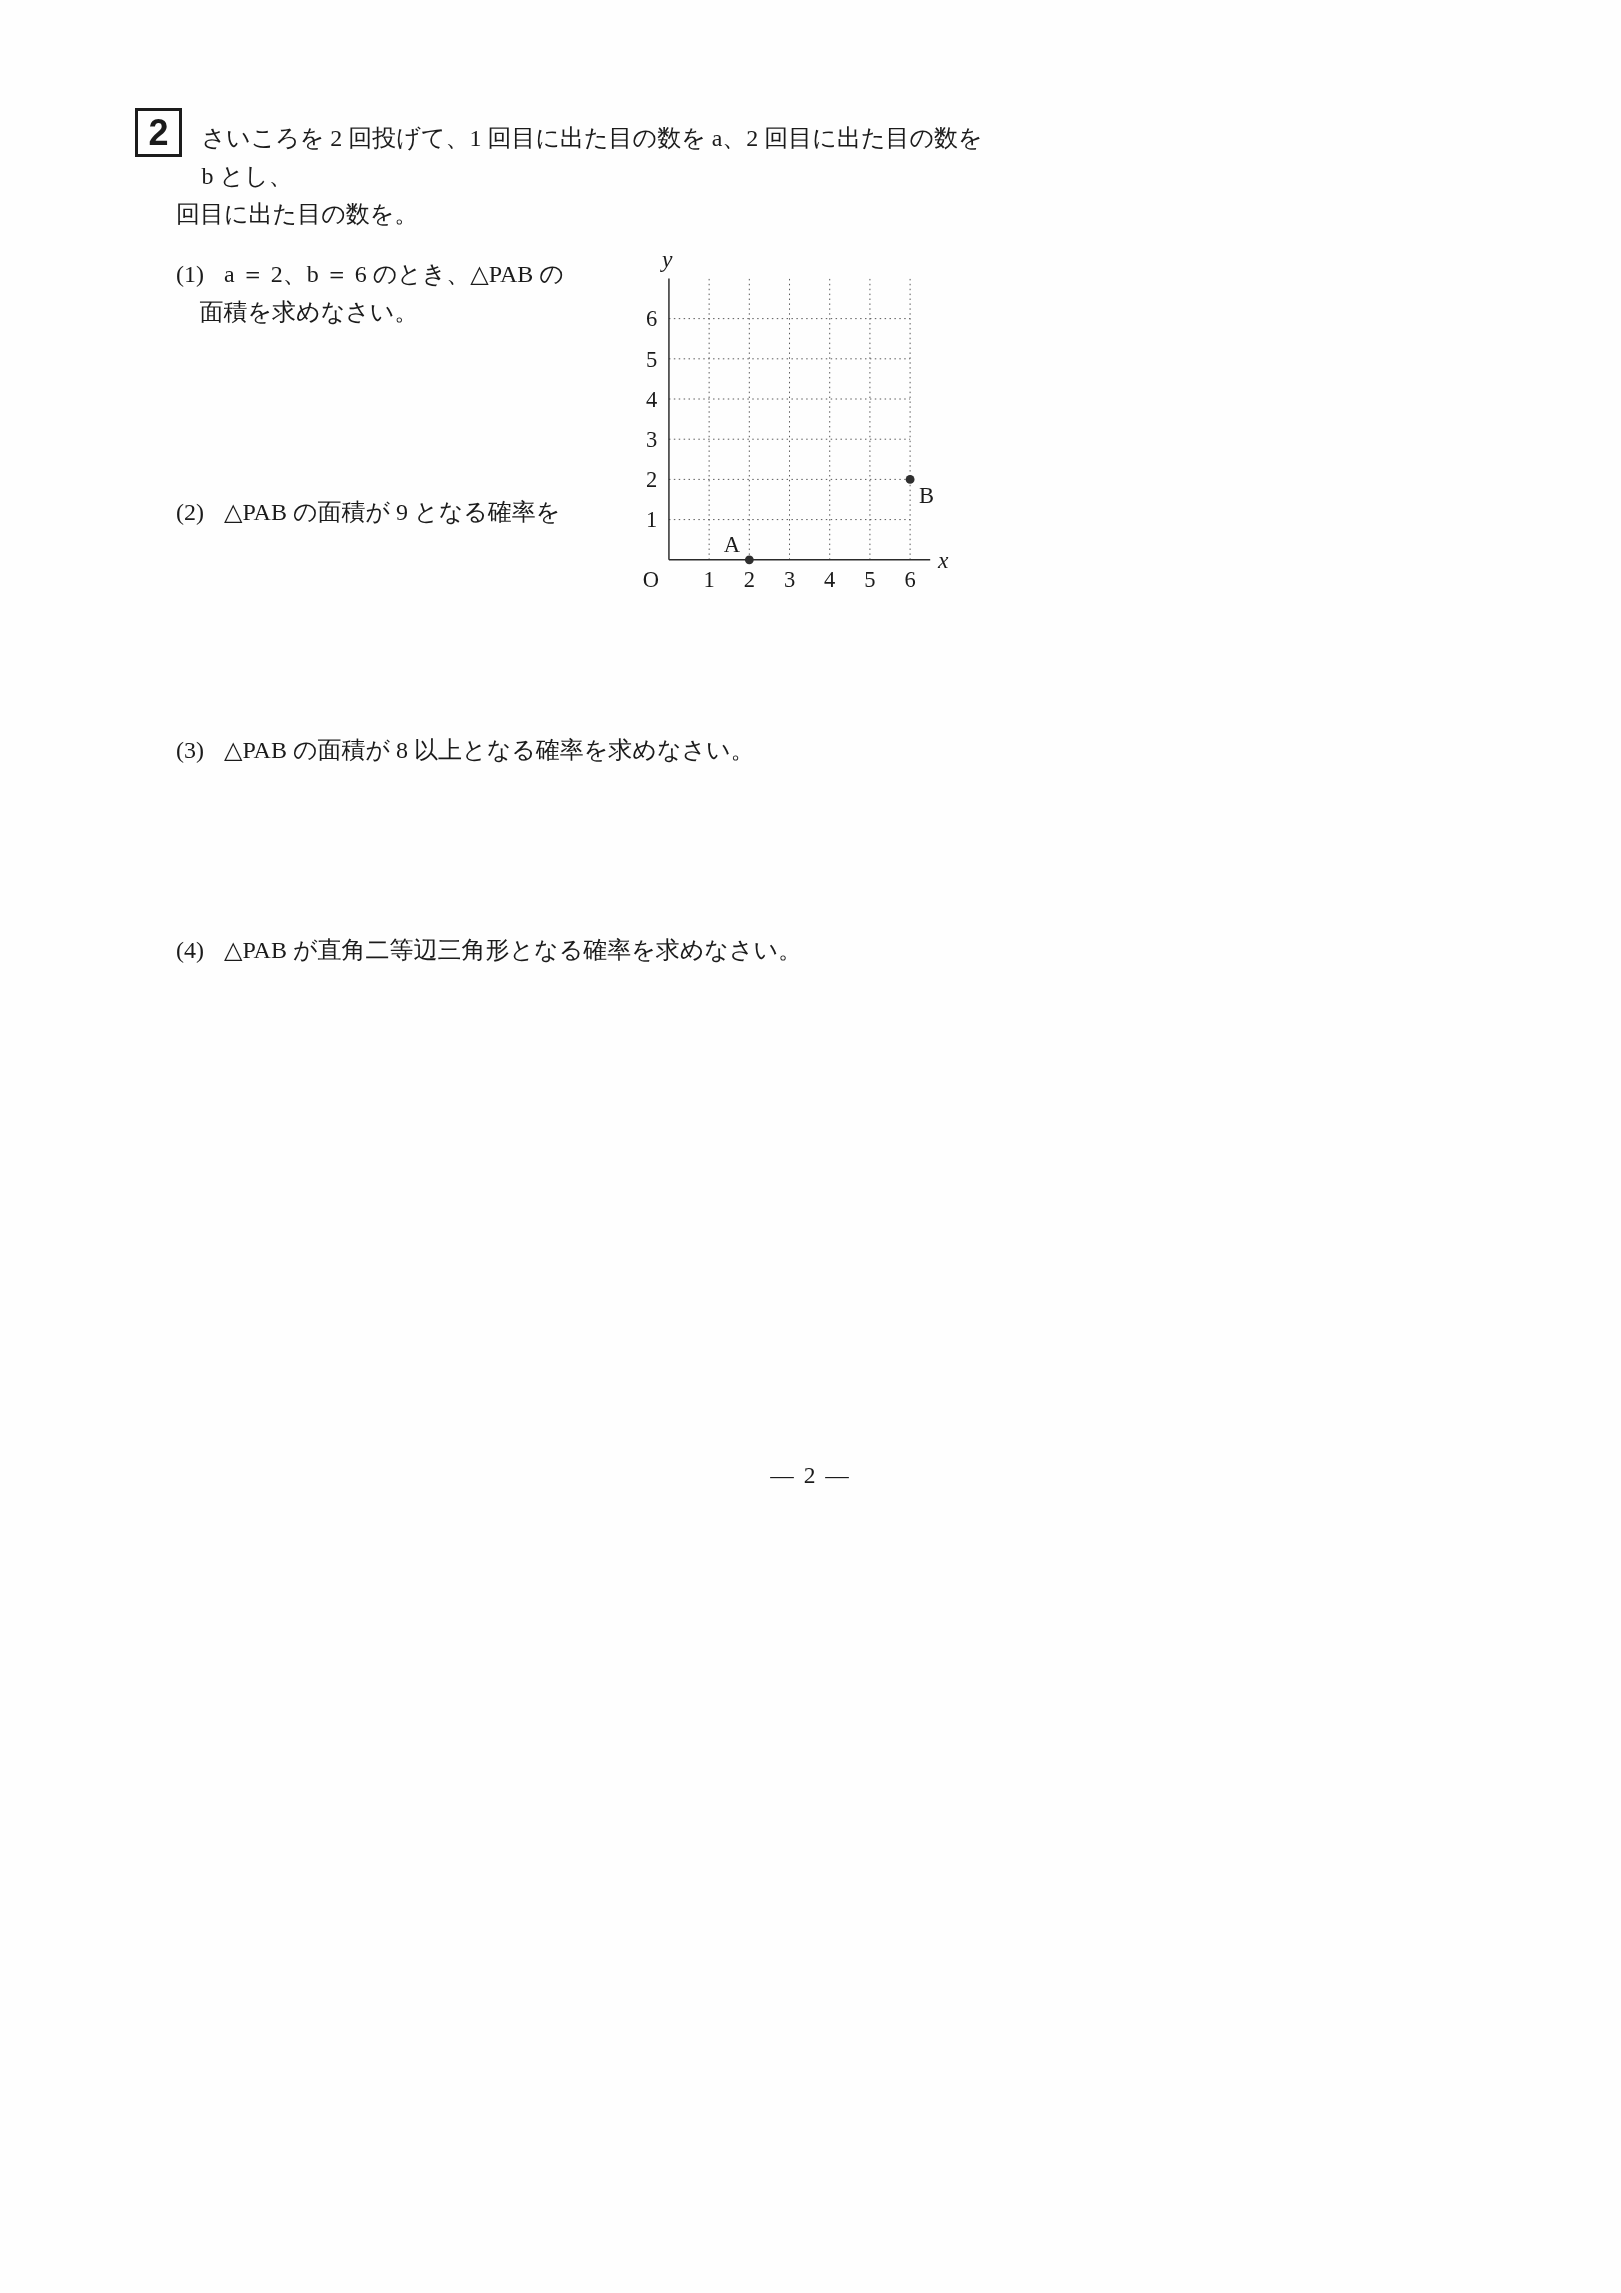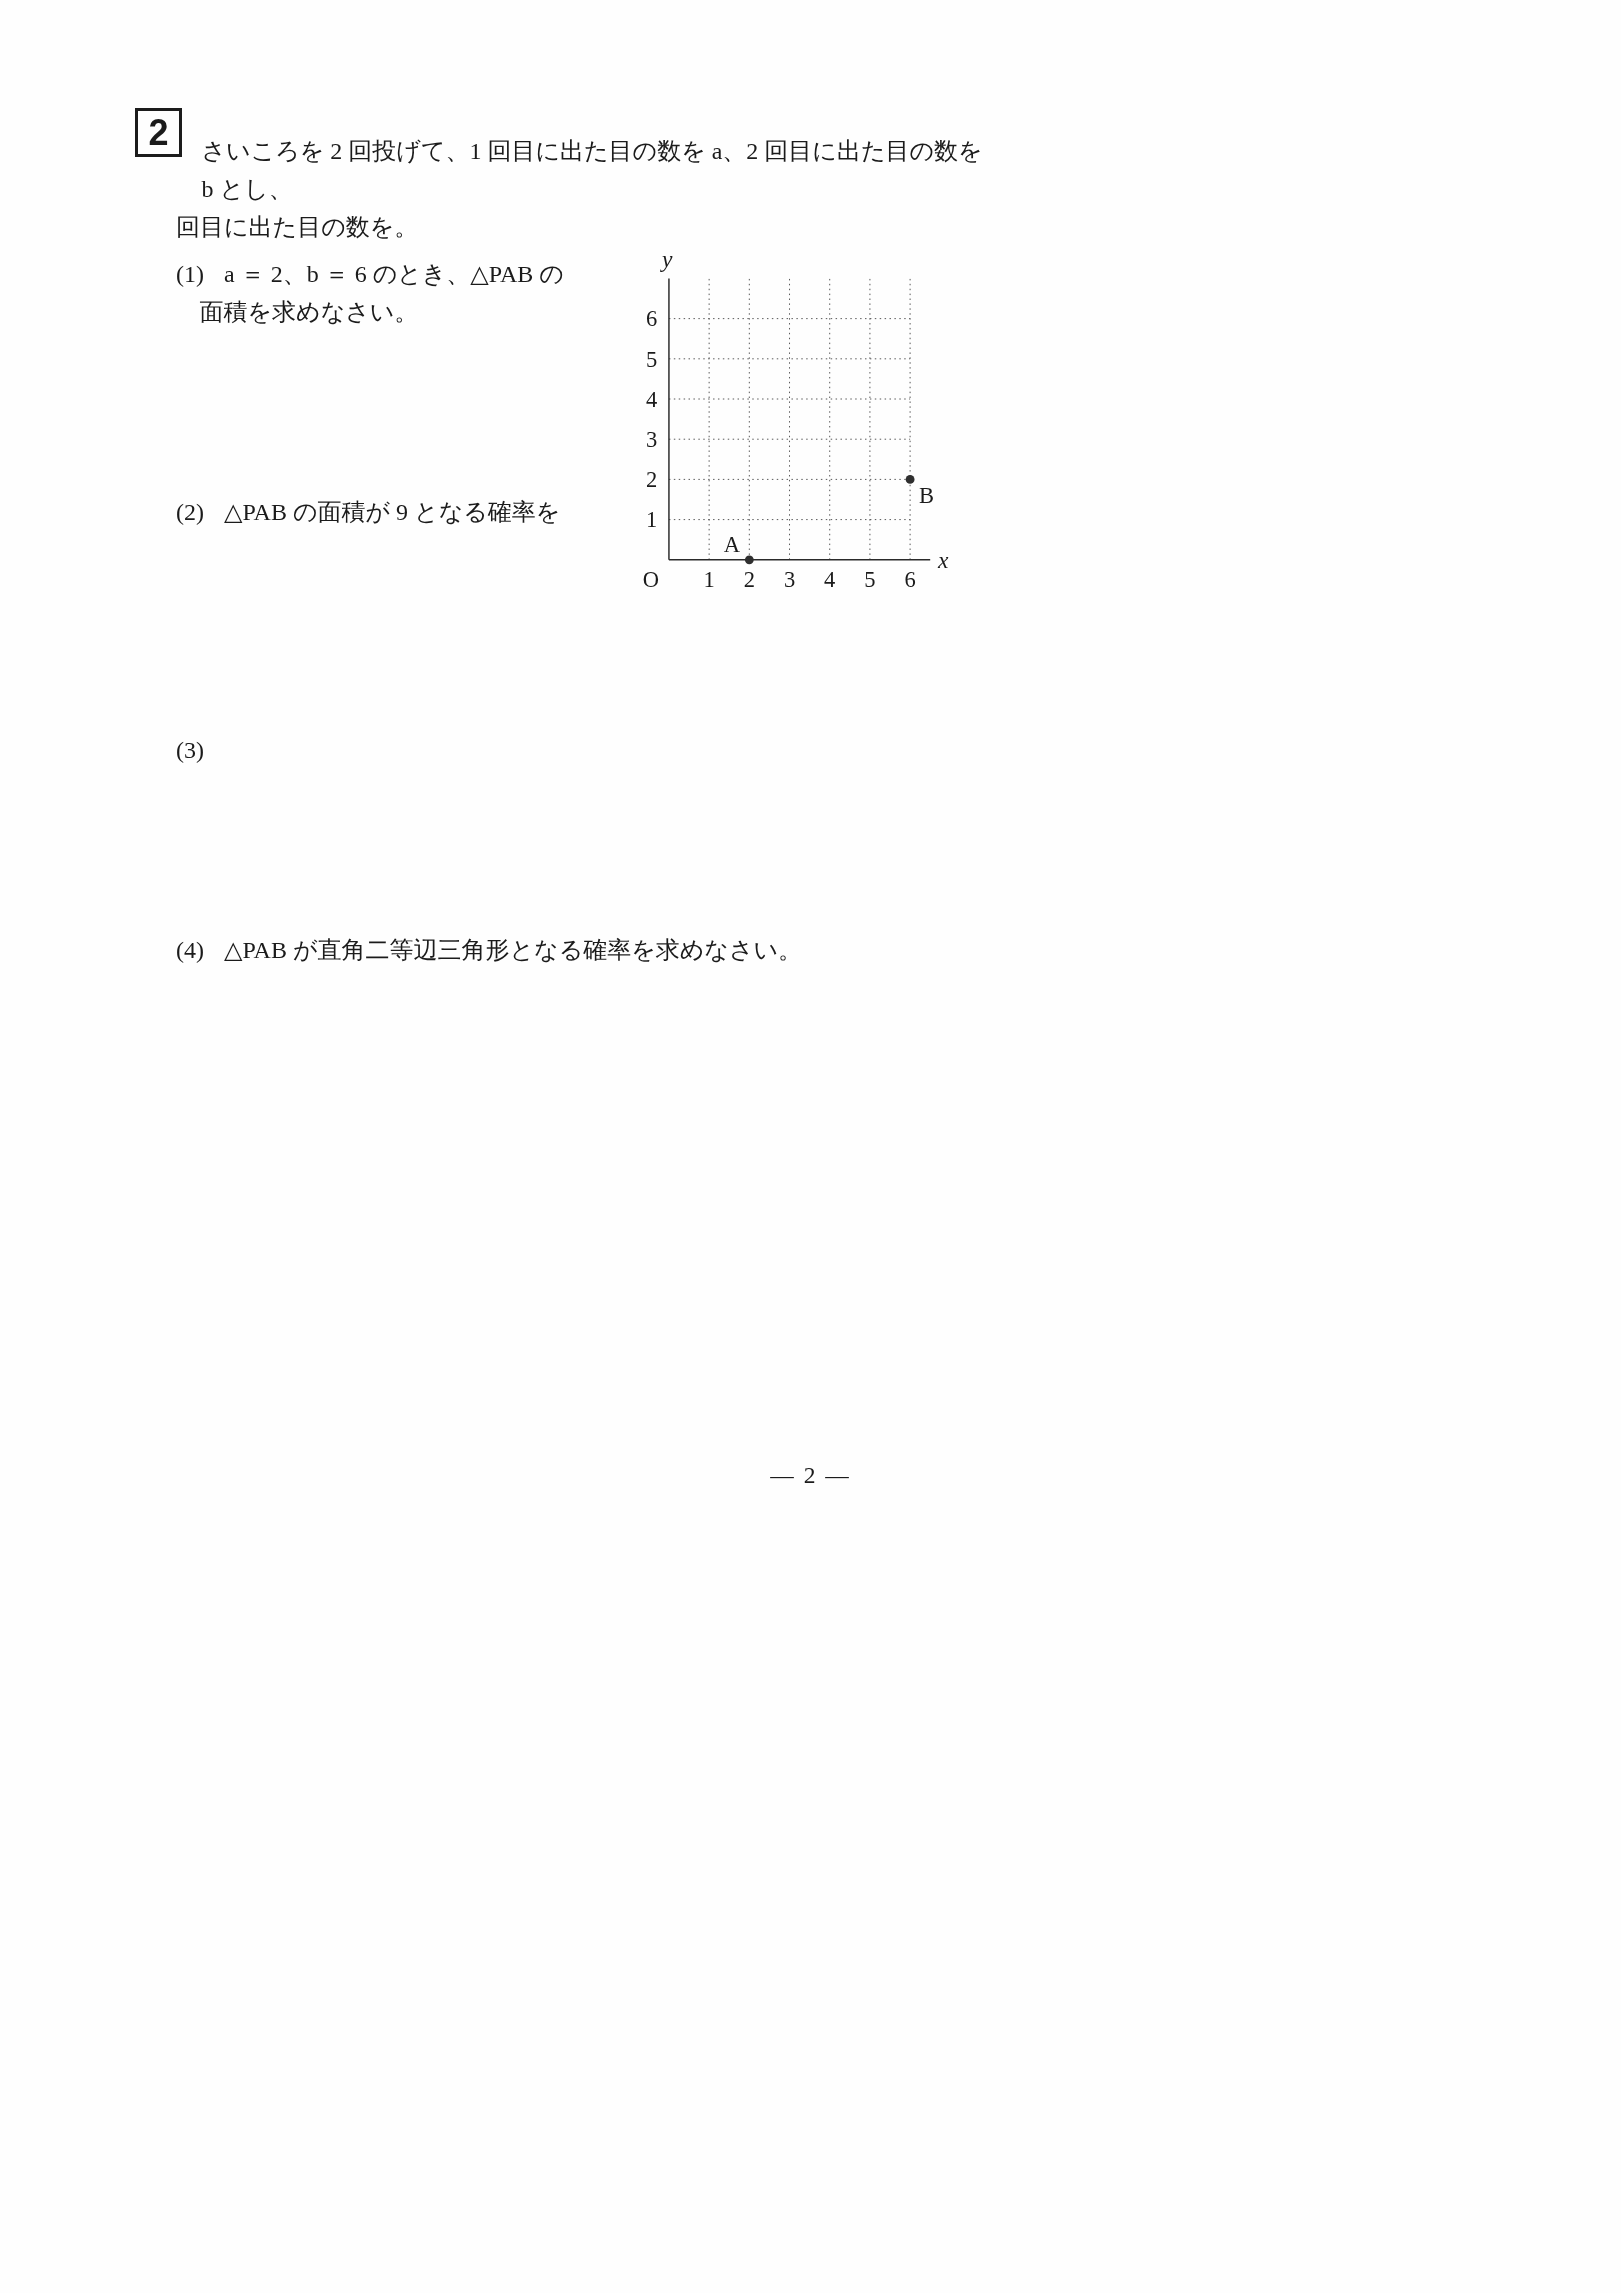--- a/index.html
+++ b/index.html
@@ -21,21 +21,21 @@
     width: 47px; height: 49px;
     border: 3.9px solid #1c1c1c;
     display: flex; align-items: center; justify-content: center;
     font-family: "Liberation Sans", sans-serif;
     font-weight: bold;
     font-size: 36px;
     background: #fefefe;
   }
 
   .statement {
-    left: 176px; top: 132px;
+    left: 176px; top: 119px;
     width: 823px;
     font-size: 24px;
     line-height: 38px;
   }
   .statement .line.indent { padding-left: 25.5px; }
 
   .question { font-size: 24px; line-height: 38px; }
   .qrow { display: flex; }
   .qnum { width: 48px; flex: none; }
   .qcont { padding-left: 23.5px; }
@@ -126,20 +126,21 @@
   <div class="abs question" id="q2">
     <div class="qrow">
       <span class="qnum">(2)</span>
       <span class="qtext">△PAB の面積が 9 となる確率を</span>
     </div>
   </div>
 
   <div class="abs question" id="q3">
     <div class="qrow">
       <span class="qnum">(3)</span>
+      <span class="qtext">△PAB の面積が 8 以上となる確率を求めなさい。</span>
     </div>
   </div>
 
   <div class="abs question" id="q4">
     <div class="qrow">
       <span class="qnum">(4)</span>
       <span class="qtext">△PAB が直角二等辺三角形となる確率を求めなさい。</span>
     </div>
   </div>
 

